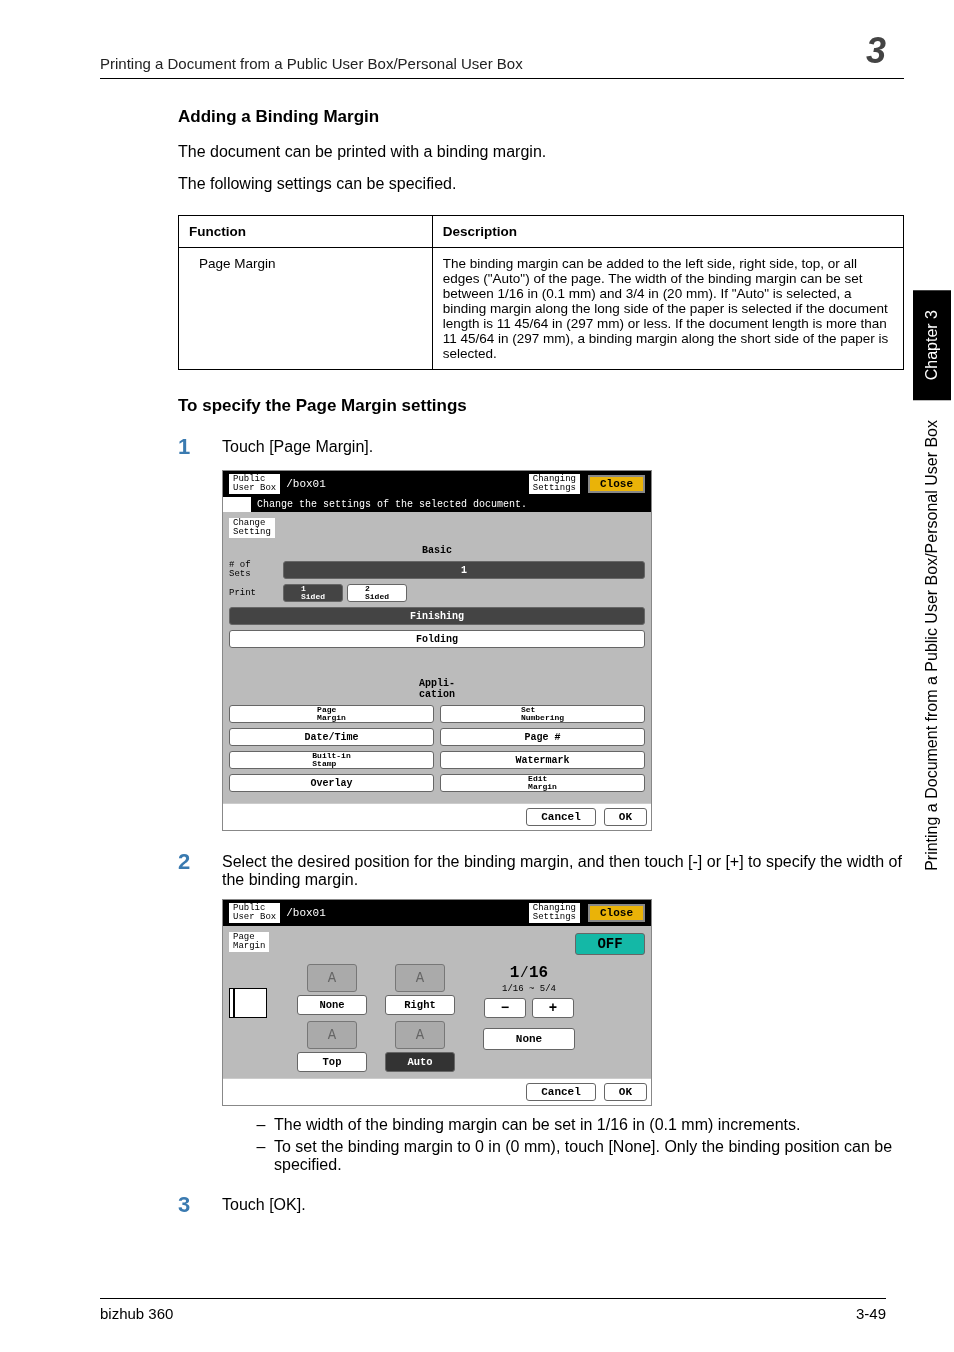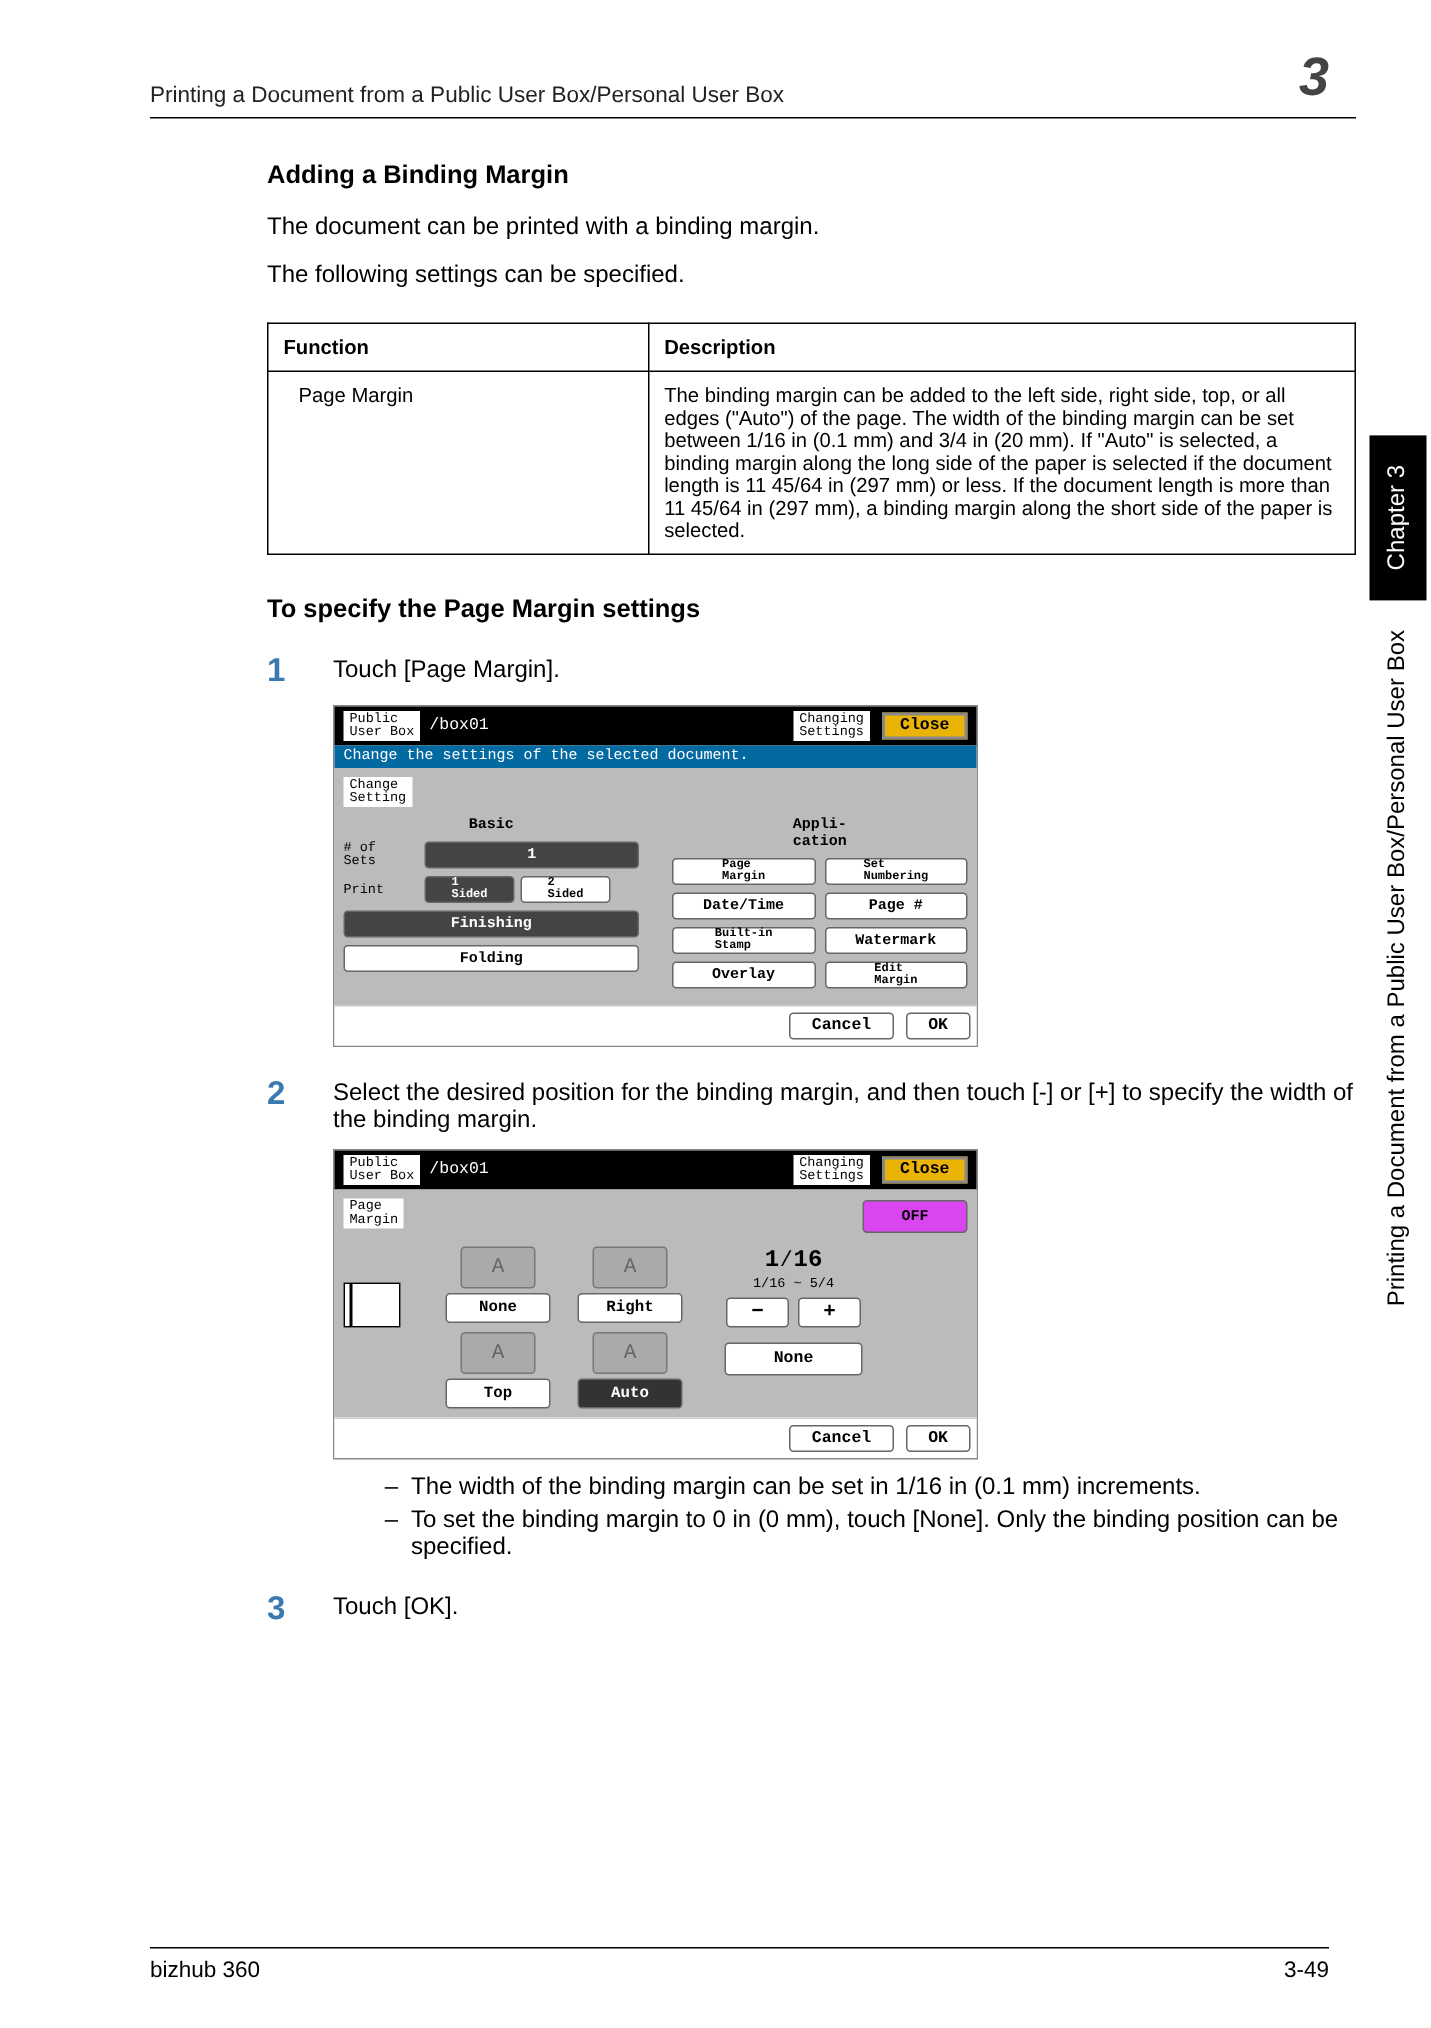--- a/index.html
+++ b/index.html
@@ -123,41 +123,43 @@
     }
     .ph-close {
       background: #eab308;
       color: #000;
       border: 2px solid #888;
       padding: 1px 10px;
       font-size: 11px;
       font-weight: bold;
     }
     .panel-subheader {
-      background: #0369a1;
+      background: #000000;
       color: #fff;
       padding: 2px 6px;
       font-size: 10px;
+      margin-left: 28px;
     }
     .panel-body {
       background: #bbb;
       padding: 6px;
     }
     .tab-label {
       background: #fff;
       color: #000;
       font-size: 9px;
       line-height: 1;
       padding: 1px 4px;
       display: inline-block;
       margin-bottom: 4px;
     }
     .panel-columns {
       display: flex;
       gap: 22px;
+      flex-direction: column;
     }
     .col-left, .col-right {
       flex: 1;
     }
     .col-header {
       text-align: center;
       font-size: 10px;
       font-weight: bold;
       padding: 3px 0 5px 0;
     }
@@ -328,24 +330,24 @@
       border-radius: 3px;
       font-size: 11px;
       font-weight: bold;
       display: flex;
       align-items: center;
       justify-content: center;
     }
     .off-btn {
       width: 70px;
       height: 22px;
-      background: #d946ef;
+      background: #14b8a6;
       border: 1px solid #666;
       border-radius: 3px;
-      font-size: 10px;
+      font-size: 14px;
       font-weight: bold;
       display: flex;
       align-items: center;
       justify-content: center;
     }
     .bullet-list {
       margin-left: 70px;
       margin-top: 10px;
     }
     .bullet-row {

